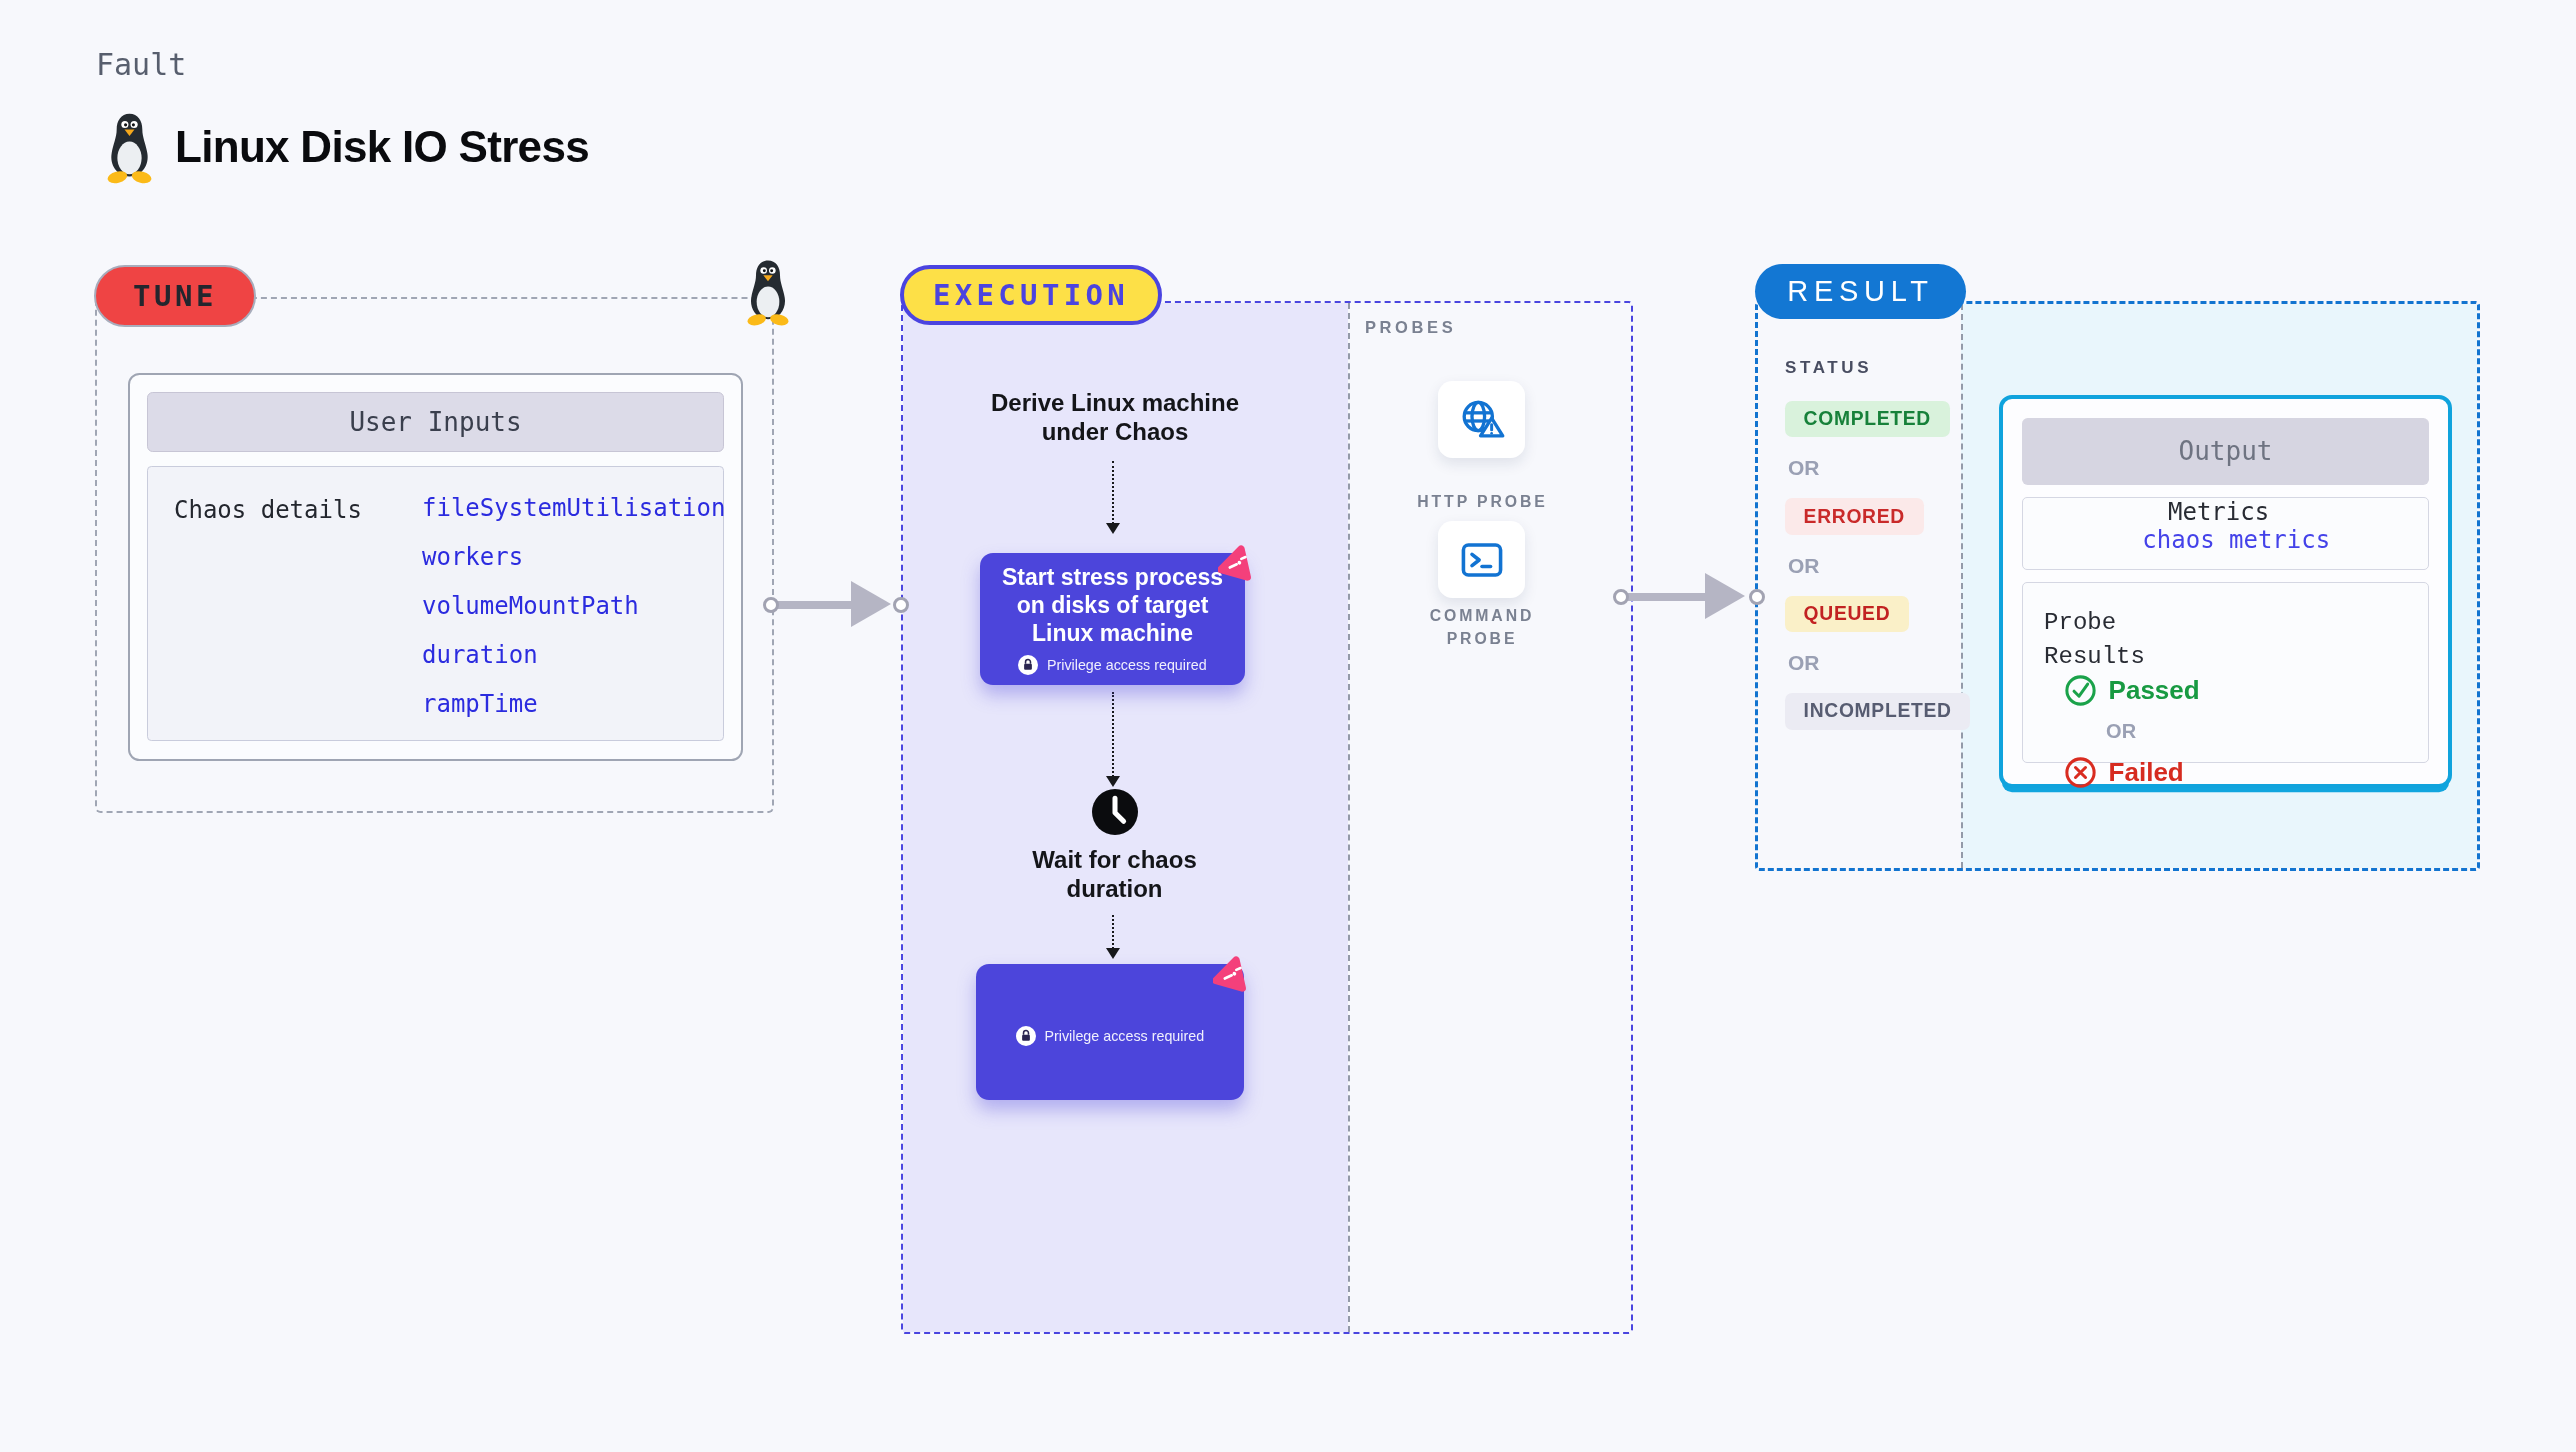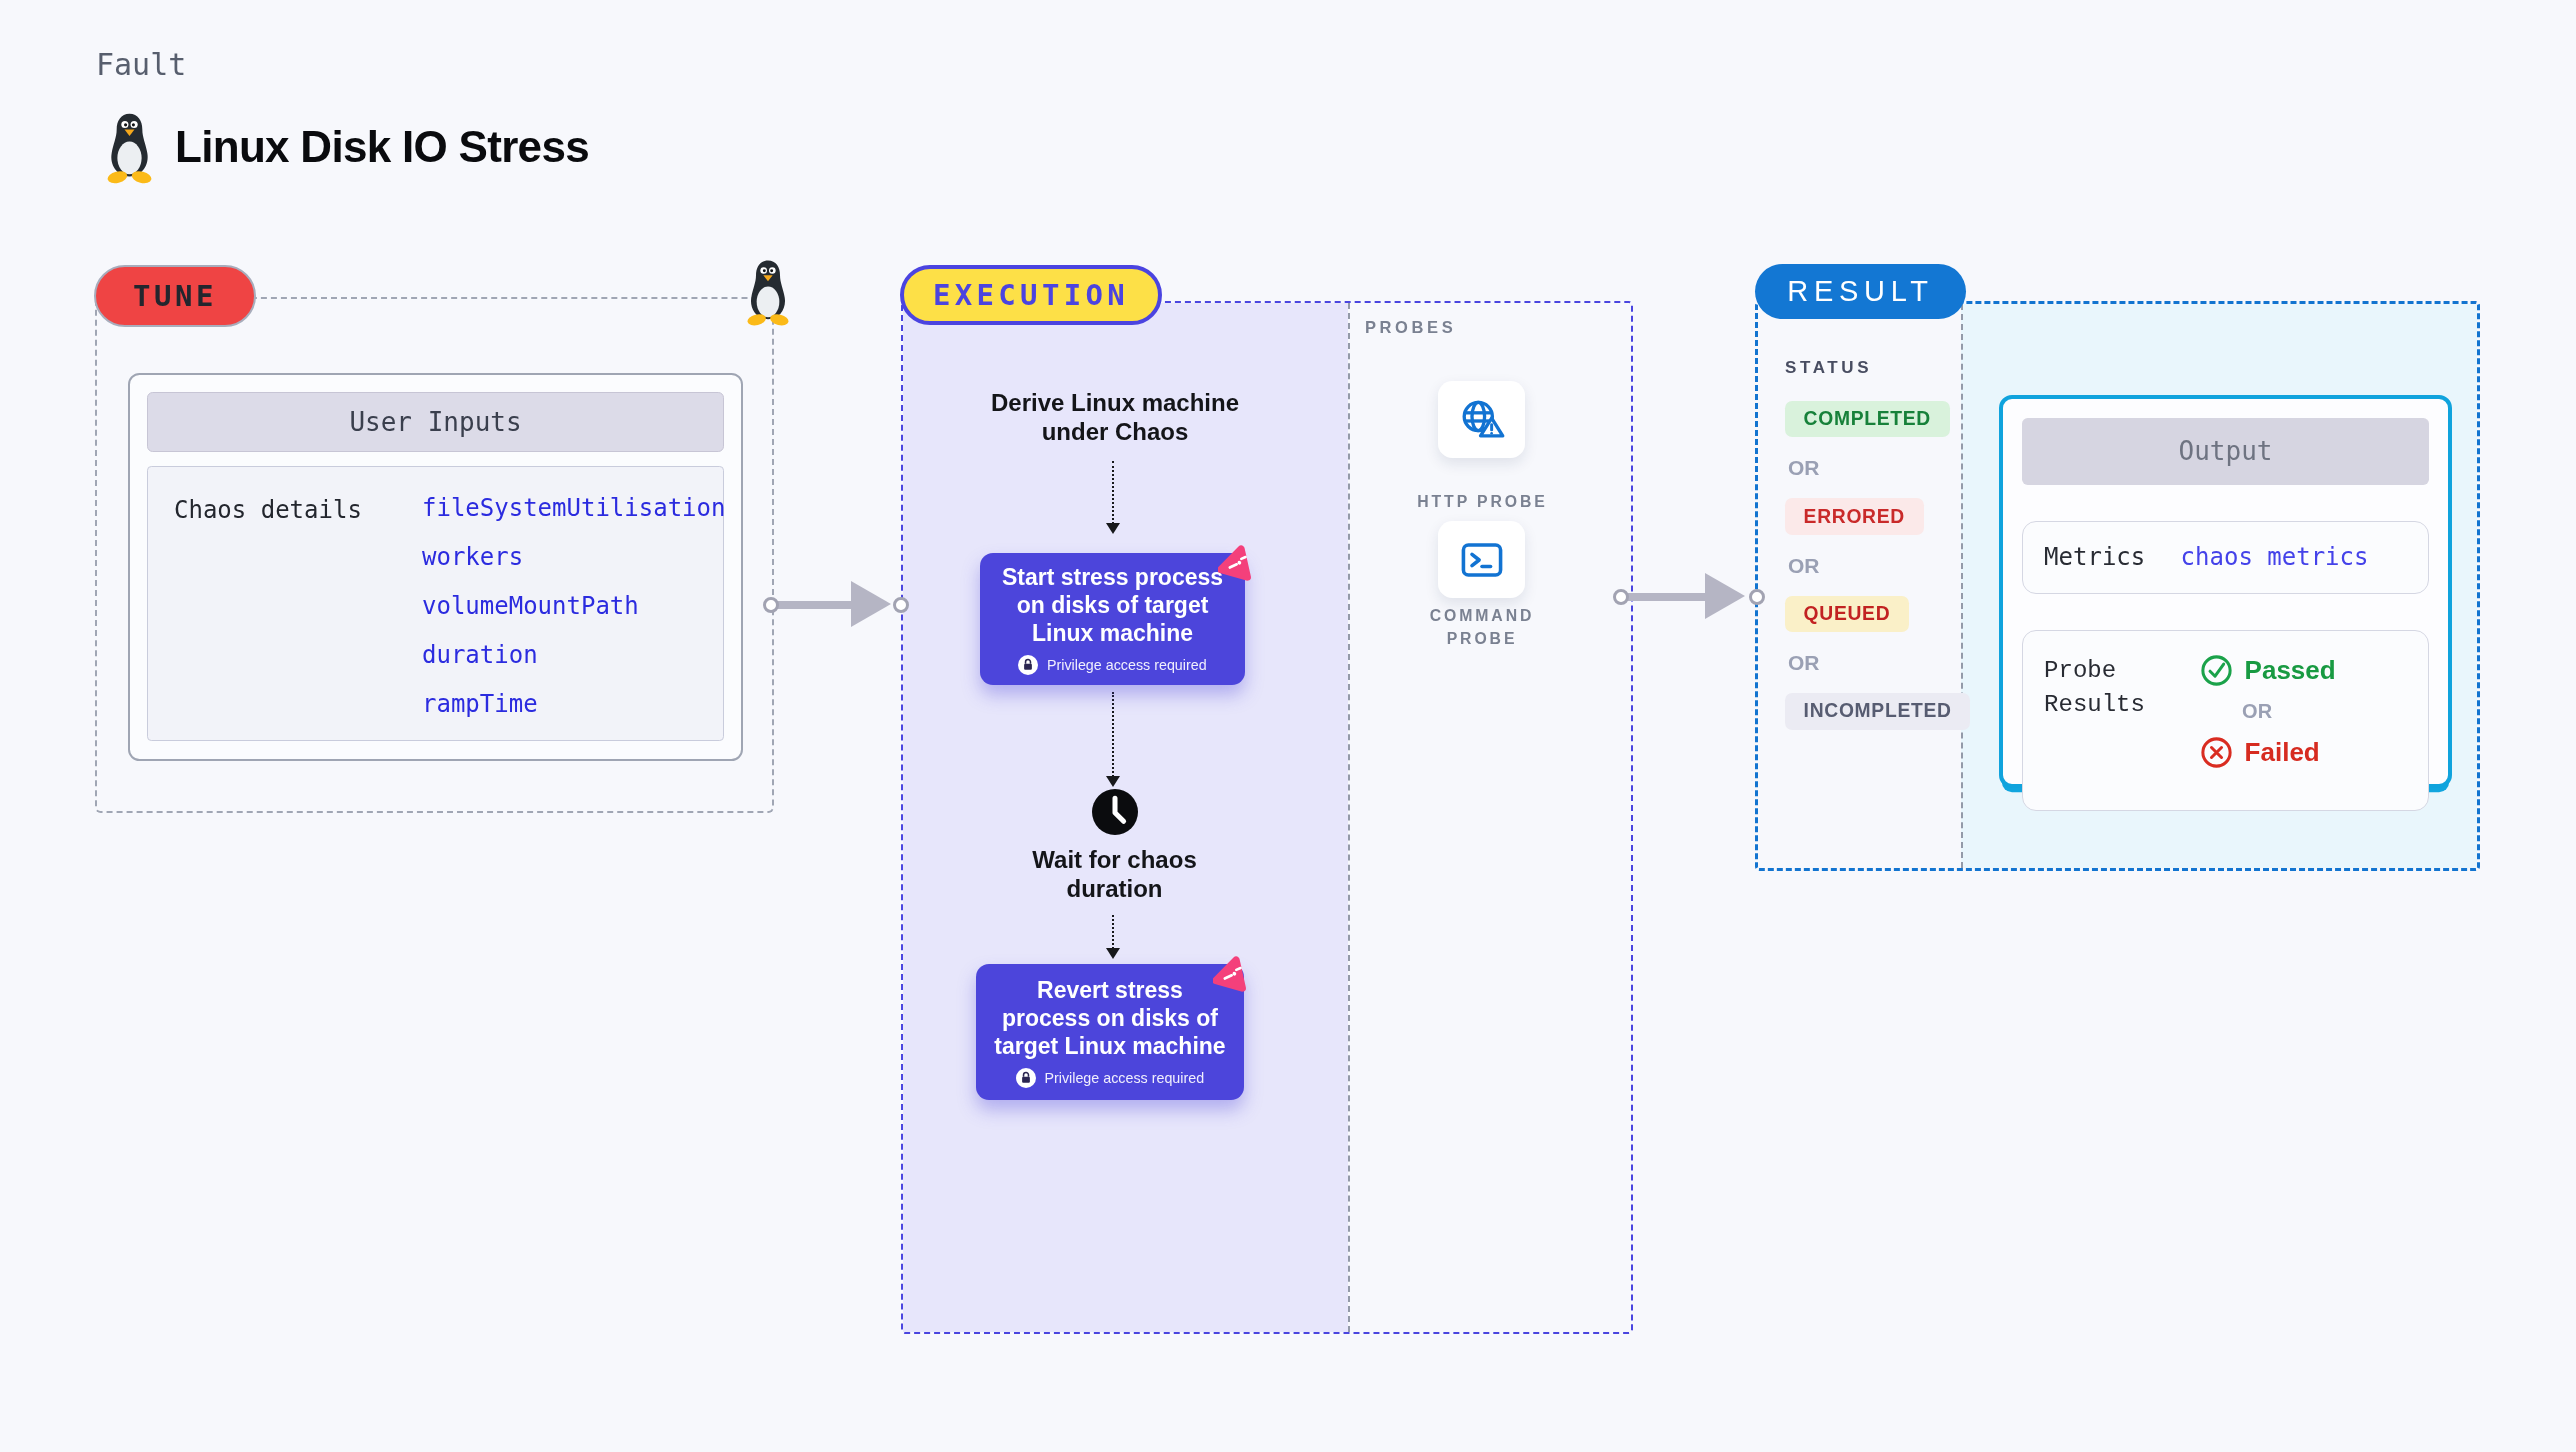--- a/index.html
+++ b/index.html
@@ -124,21 +124,21 @@
   .sb-yellow { background:#FAF0C8; color:#C22222; }
   .sb-gray   { background:#EBEBF3; color:#575C71; }
   .or-label  { font-weight:bold; font-size:21px; color:#9AA0B4; margin:0 0 17px 2.9px; line-height:27px; }
 
   .output-card { position:absolute; left:1999px; top:395px; width:453px; height:393px;
                  background:#FDFDFF; border:4.3px solid #10A3DD; border-radius:13px; padding:18.6px;
                  box-shadow:0 7.2px 0 -2.9px #11A5DE; z-index:3; }
   .out-header { height:67px; background:#D6D5E1; border-radius:5.7px; display:flex; align-items:center;
                 justify-content:center; font-family:"DejaVu Sans Mono",monospace; font-size:26px;
                 color:#6E7381; }
-  .out-row { margin-top:36px; background:#FBFCFE; border:1.4px solid #D5D7E3; border-radius:14px; }
+  .out-row { margin-top:12px; background:#FBFCFE; border:1.4px solid #D5D7E3; border-radius:5px;flex-direction:column; }
   .metrics-row { height:73px; display:flex; align-items:center; padding:0 21.5px; }
   .metrics-label { width:115px; font-family:"DejaVu Sans Mono",monospace; font-size:24px; color:#282B33; }
   .metrics-value { font-family:"DejaVu Sans Mono",monospace; font-size:24px; color:#4442E9; margin-left:21.5px; }
   .probe-row { height:181px; display:flex; padding:23px 21.5px 0 21.5px; }
   .probe-results-label { width:136px; font-family:Liberation Mono, monospace; font-size:24px;
                          line-height:34px; color:#282B33; }
   .results-col { margin-left:20px; }
   .result-line { display:flex; align-items:center;text-align:center; }
   .result-line svg { margin-right:11.5px; }
   .passed-text { font-weight:bold; font-size:26px; color:#189A42; }
@@ -253,23 +253,20 @@
 </div>
 <div class="step-label step3 prelines">Wait for chaos
 duration</div>
 
 <div class="flow-arrow fa3">
   <div class="dotted-line"></div>
   <div class="arrow-head"></div>
 </div>
 
 <div class="chaos-node node2">
-  <div class="node-text prelines">Revert stress
-process on disks of
-target Linux machine</div>
   <div class="priv-row">
     <span class="lock-circle">
       <svg width="12" height="13" viewBox="0 0 17 18">
         <path d="M5 8 V5.5 A3.5 3.5 0 0 1 12 5.5 V8" stroke="#2A2550" stroke-width="2.2" fill="none"></path>
         <rect x="3" y="8" width="11" height="8.5" rx="1.6" fill="#2A2550"></rect>
       </svg>
     </span>
     <span class="priv-text">Privilege access required</span>
   </div>
 </div>

